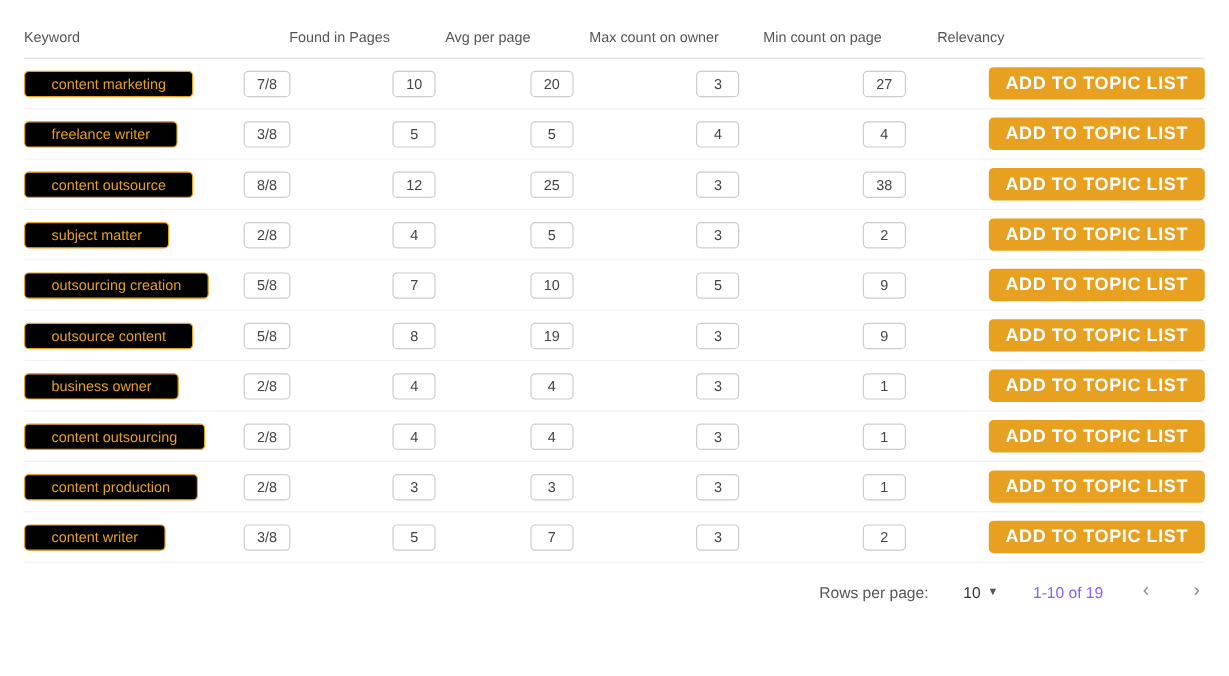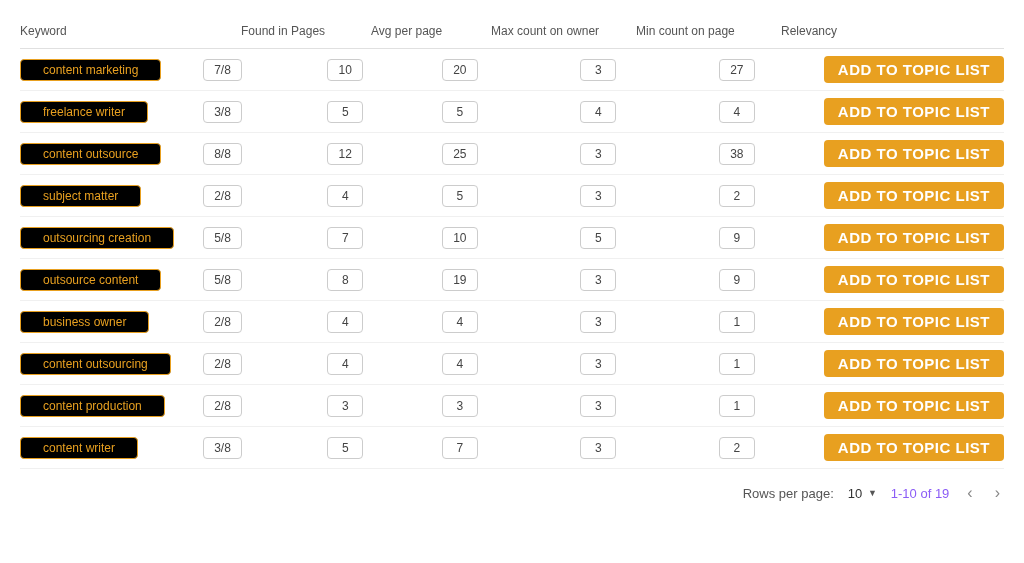--- a/index.html
+++ b/index.html
@@ -77,21 +77,21 @@
       cursor: pointer;
       text-transform: uppercase;
       white-space: nowrap;
     }
 
     .pagination {
       display: flex;
       align-items: center;
       justify-content: flex-end;
       padding: 14px 0 6px 0;
-      gap: 14px;
+      gap: 29px;
       font-size: 13px;
       color: #555;
     }
     .pagination-label { color: #555; }
     .rows-select-wrapper {
       display: flex;
       align-items: center;
       gap: 6px;
     }
     .rows-select {

